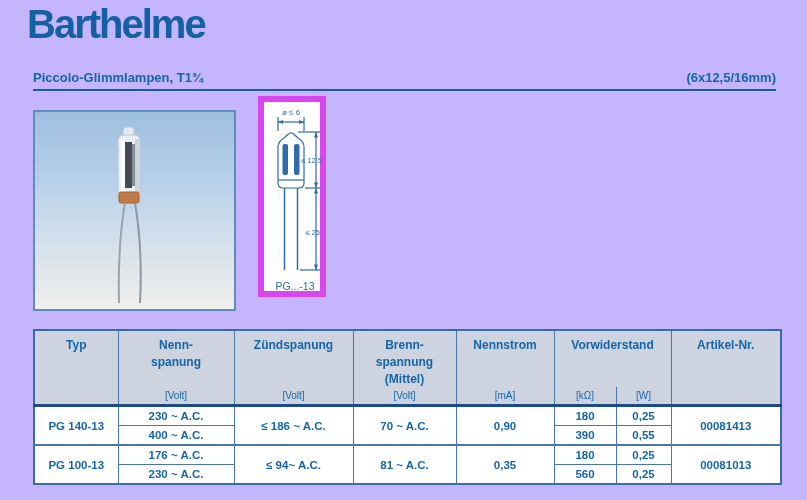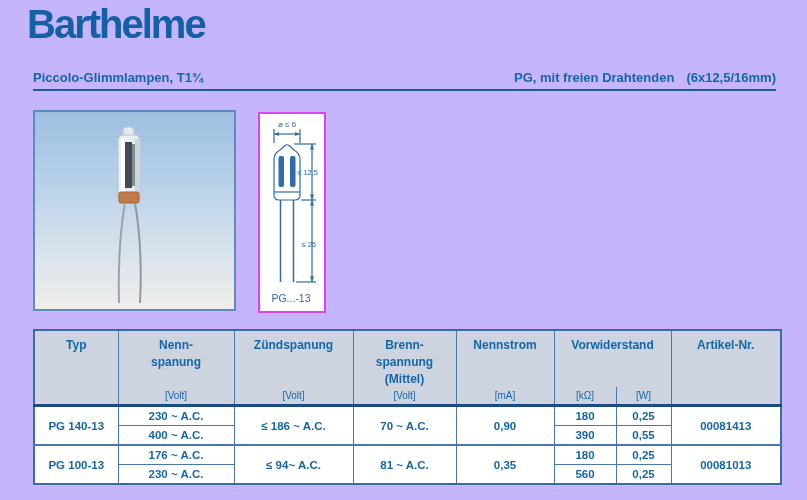--- a/index.html
+++ b/index.html
@@ -22,22 +22,22 @@
   .title-row .right-group { margin-left:auto; display:flex; }
   .title-row .size-spec { margin-left:12px; }
   
   .photo {
     position:absolute; left:33px; top:110px; width:203px; height:201px;
     box-sizing:border-box; border:2px solid #5e8abd;
     background:linear-gradient(180deg,#9dbfdf 0%, #b7d0e9 35%, #d8e2ec 70%, #efeeea 100%);
   }
   
   .drawing {
-    position:absolute; left:258px; top:112px; width:68px; height:201px;
-    box-sizing:border-box; border:2px solid #d946ef; background:#fff;
+    position:absolute; left:258px; top:96px; width:68px; height:201px;
+    box-sizing:border-box; border:6px solid #d946ef; background:#fff;
   }
   .drawing svg, .photo svg { display:block; }
   
   table.spec {
     position:absolute; left:33px; top:329px; width:747px;
     border-collapse:collapse; table-layout:fixed;
     color:#1566a7; border:2px solid #3a6ba3;
   }
   table.spec th, table.spec td {
     border:1px solid #4a77ab; text-align:center; padding:0;
@@ -62,21 +62,20 @@
 </head>
 <body>
 
 <div class="page">
 
   <div class="logo">Barthelme</div>
 
   <div class="title-row">
     <span>Piccolo-Glimmlampen, T1¾</span>
     <span class="right-group">
-      <span>PG, mit freien Drahtenden</span>
       <span class="size-spec">(6x12,5/16mm)</span>
     </span>
   </div>
 
   <div class="photo">
     <svg width="199" height="197" viewBox="0 0 199 197">
 
       <rect x="88" y="15" width="11" height="11" rx="4" fill="#e3eaf1" stroke="#bfc9d3" stroke-width="1"></rect>
 
       <rect x="83" y="23" width="22" height="65" rx="5" fill="#e9eef3" stroke="#bcc6d0" stroke-width="1.2"></rect>

